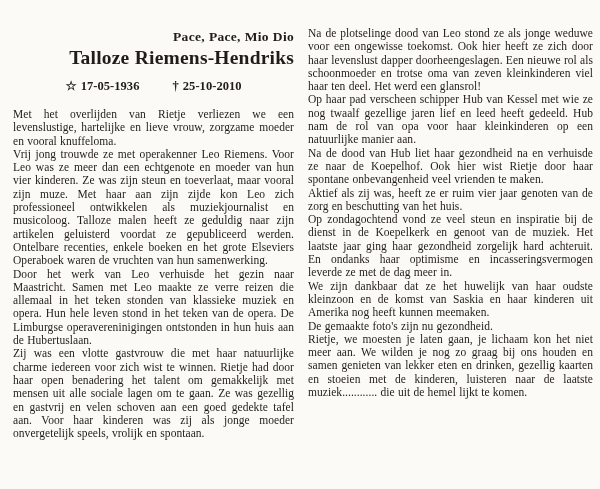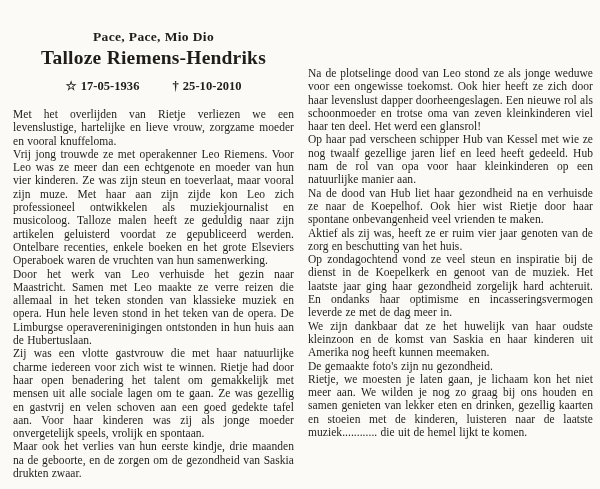--- a/index.html
+++ b/index.html
@@ -21,23 +21,23 @@
     top: 0;
     text-align: justify;
     font-size: 11.5px;
     line-height: 13.3px;
     letter-spacing: 0.05px;
     word-spacing: 0.3px;
     hyphens: auto;
     -webkit-hyphens: auto;
   }
   .col-left  { left: 13px;  width: 281px; padding-top: 29px; }
-  .col-right { left: 308px; width: 285px; padding-top: 27px; margin-top: 40px; }
+  .col-right { left: 308px; width: 285px; padding-top: 27px; }
 
-  .hdr { text-align: center; margin-bottom: 15px; }
+  .hdr { text-align: right; margin-bottom: 15px; }
   .motto {
     font-weight: bold;
     font-size: 13.5px;
     line-height: 15px;
     letter-spacing: 0.3px;
   }
   .name {
     font-weight: bold;
     font-size: 19.5px;
     line-height: 22px;
@@ -77,21 +77,20 @@
           <span class="date-sym">†</span><span>25-10-2010</span>
         </span>
       </div>
     </div>
 
     <div class="body-text">
         <p class="para">Met het overlijden van Rietje verliezen we een levenslustige, hartelijke en lieve vrouw, zorgzame moeder en vooral knuffeloma.</p>
         <p class="para">Vrij jong trouwde ze met operakenner Leo Riemens. Voor Leo was ze meer dan een echtgenote en moeder van hun vier kinderen. Ze was zijn steun en toeverlaat, maar vooral zijn muze. Met haar aan zijn zijde kon Leo zich professioneel ontwikkelen als muziekjournalist en musicoloog. Talloze malen heeft ze geduldig naar zijn artikelen geluisterd voordat ze gepubliceerd werden. Ontelbare recenties, enkele boeken en het grote Elseviers Operaboek waren de vruchten van hun samenwerking.</p>
         <p class="para">Door het werk van Leo verhuisde het gezin naar Maastricht. Samen met Leo maakte ze verre reizen die allemaal in het teken stonden van klassieke muziek en opera. Hun hele leven stond in het teken van de opera. De Limburgse operavereninigingen ontstonden in hun huis aan de Hubertuslaan.</p>
         <p class="para">Zij was een vlotte gastvrouw die met haar natuurlijke charme iedereen voor zich wist te winnen. Rietje had door haar open benadering het talent om gemakkelijk met mensen uit alle sociale lagen om te gaan. Ze was gezellig en gastvrij en velen schoven aan een goed gedekte tafel aan. Voor haar kinderen was zij als jonge moeder onvergetelijk speels, vrolijk en spontaan.</p>
-        <p class="para">Maar ook het verlies van hun eerste kindje, drie maanden na de geboorte, en de zorgen om de gezondheid van Saskia drukten zwaar.</p>
       </div>
   </div>
 
   <div class="col col-right">
     <div class="body-text">
         <p class="para">Na de plotselinge dood van Leo stond ze als jonge weduwe voor een ongewisse toekomst. Ook hier heeft ze zich door haar levenslust dapper doorheengeslagen. Een nieuwe rol als schoonmoeder en trotse oma van zeven kleinkinderen viel haar ten deel. Het werd een glansrol!</p>
         <p class="para">Op haar pad verscheen schipper Hub van Kessel met wie ze nog twaalf gezellige jaren lief en leed heeft gedeeld. Hub nam de rol van opa voor haar kleinkinderen op een natuurlijke manier aan.</p>
         <p class="para">Na de dood van Hub liet haar gezondheid na en verhuisde ze naar de Koepelhof. Ook hier wist Rietje door haar spontane onbevangenheid veel vrienden te maken.</p>
         <p class="para">Aktief als zij was, heeft ze er ruim vier jaar genoten van de zorg en beschutting van het huis.</p>
         <p class="para">Op zondagochtend vond ze veel steun en inspiratie bij de dienst in de Koepelkerk en genoot van de muziek. Het laatste jaar ging haar gezondheid zorgelijk hard achteruit. En ondanks haar optimisme en incasseringsvermogen leverde ze met de dag meer in.</p>

